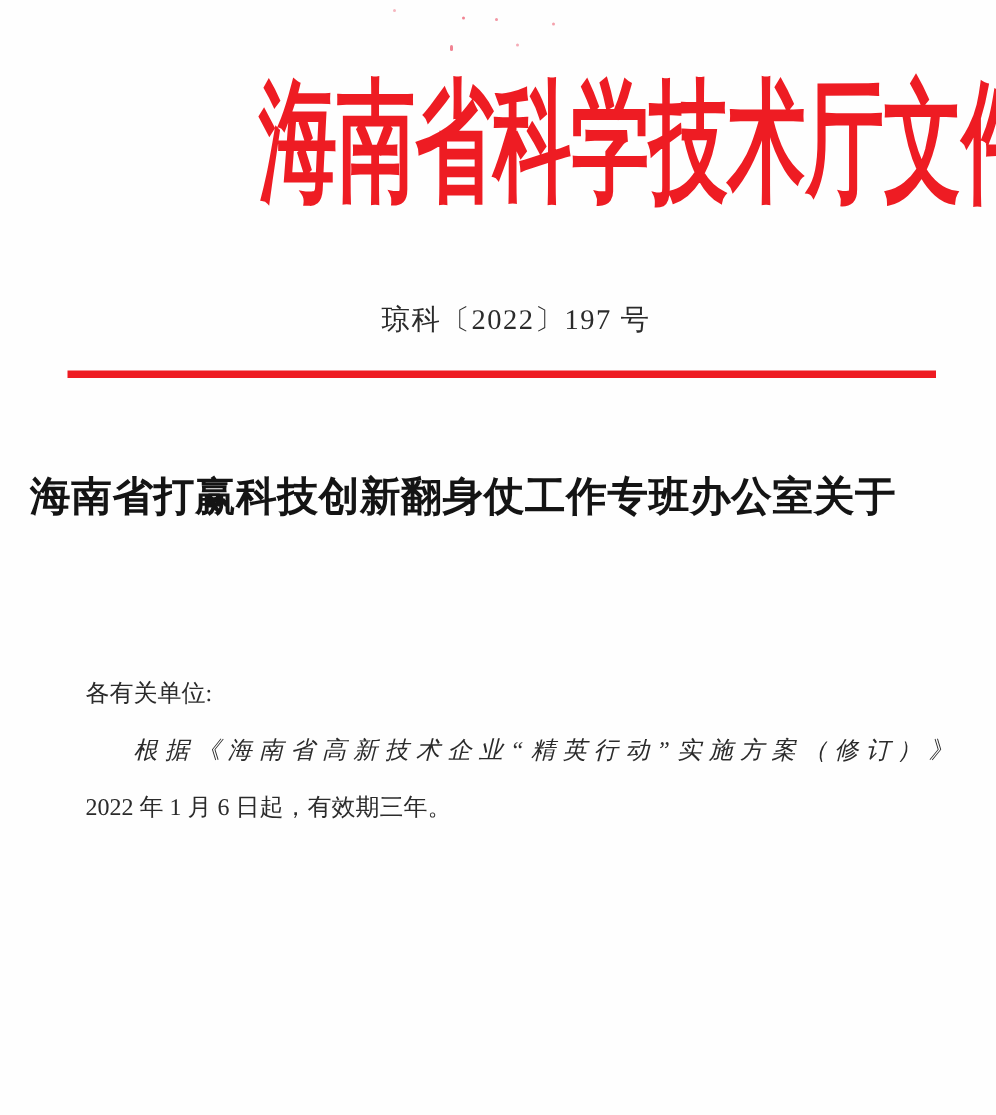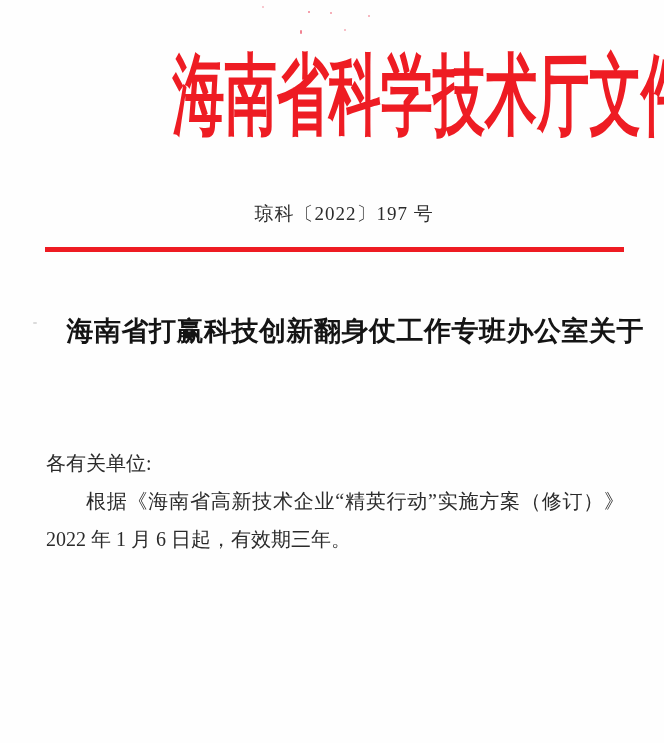--- a/index.html
+++ b/index.html
@@ -64,45 +64,46 @@
     height: 5px;
     background: var(--line-red, #ee1b22);
   }
 
   
   .doc-title {
     position: absolute;
     top: 307px;
     left: 20px;
     width: 624px;
-    text-align: right;
+    text-align: left;
     font-size: 27px;
     line-height: 48px;
     font-weight: bold;
     color: var(--title-ink, #141414);
     letter-spacing: 0.5px;
   }
 
   
   .body-text {
     position: absolute;
     top: 444px;
-    left: 46px;
+    left: 57px;
     width: 578px;
-    font-size: 20px;
+    font-size: 16px;
     color: var(--body-ink, #2b2b2b);
   }
   .body-text .line {
     height: 38px;
     line-height: 38px;
     white-space: nowrap;
   }
   .body-text .just {
     text-align: justify;
     text-align-last: justify;
+    font-style: italic;
   }
   .body-text .indent {
     text-indent: 2em;
   }
 
   
   .artifact {
     position: absolute;
     border-radius: 50%;
   }

